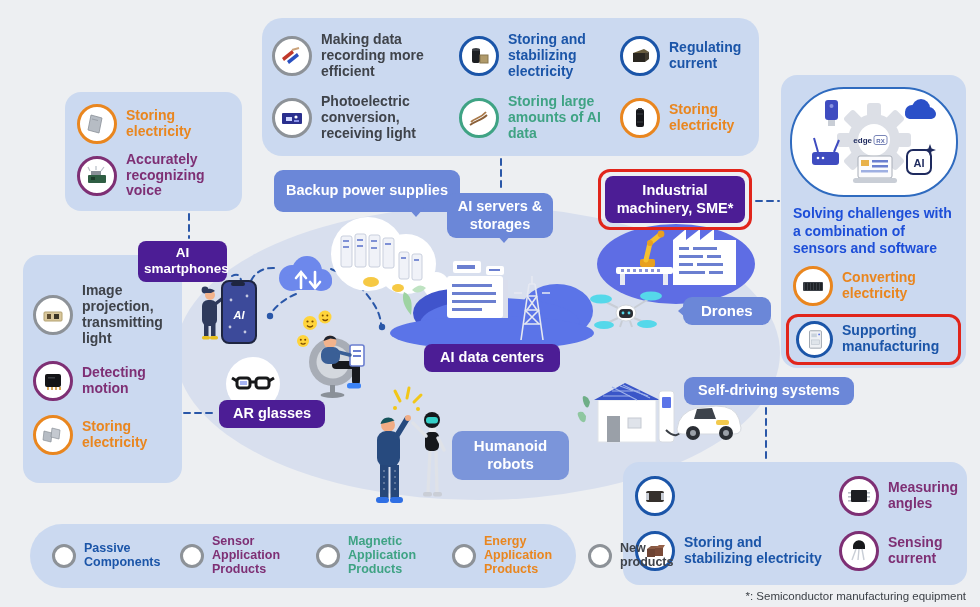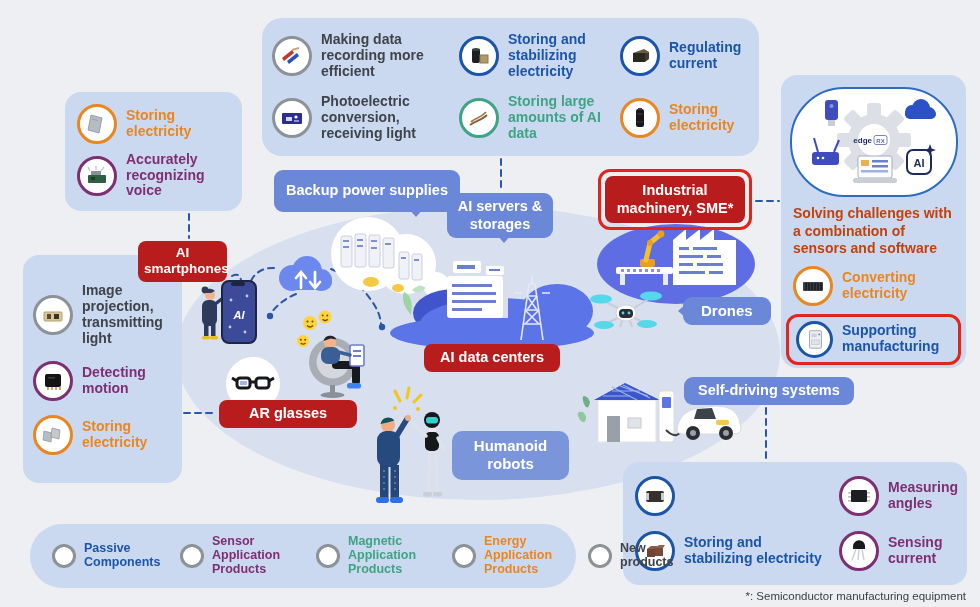--- a/index.html
+++ b/index.html
@@ -22,31 +22,31 @@
   .icon.sm{width:37px;height:37px;}
   .txt{font-size:14px;font-weight:600;line-height:1.13;color:#3f434a;}
   .c-passive{border-color:#1b55a8}.t-passive{color:#1b55a8}
   .c-sensor{border-color:#7e2f74}.t-sensor{color:#7e2f74}
   .c-magnetic{border-color:#3fa384}.t-magnetic{color:#3fa384}
   .c-energy{border-color:#e9861f}.t-energy{color:#e9861f}
   .c-new{border-color:#8d9298}.t-new{color:#3f434a}
   
   .tag{position:absolute;color:#fff;font-weight:600;font-size:14.5px;text-align:center;border-radius:8px;
     padding:12px 12px;line-height:1.22;z-index:3;box-sizing:border-box;}
-  .tag.navy{background:#b91c1c}
+  .tag.navy{background:#4c1d95}
   .tag.blue{background:#6b87d8;border-radius:9px}
   .tail-down::after{content:"";position:absolute;bottom:-13px;border:8px solid transparent;border-top:9px solid #6b87d8;}
   .tail-left::before{content:"";position:absolute;left:-12px;top:50%;transform:translateY(-50%);
     border:7px solid transparent;border-right:8px solid #6b87d8;}
   .red-wrap{position:absolute;left:598px;top:169px;border:3px solid #e1251b;border-radius:12px;padding:4px;z-index:3;background:transparent;}
   .red-wrap .tag{position:static;display:block;width:140px;}
   
   .illus{width:164px;height:106px;margin:2px auto 8px;background:#fff;border:2px solid #2f6bbf;border-radius:54px;
     display:flex;align-items:center;justify-content:center;}
-  .caption{margin:2px 12px 8px;font-size:14px;font-weight:600;line-height:1.25;color:#c2410c;}
+  .caption{margin:2px 12px 8px;font-size:14px;font-weight:600;line-height:1.25;color:#1d4ed8;}
   .pr-item{margin:4px 12px 0;}
   .hl{border:3px solid #e1251b;border-radius:12px;margin:8px 5px 0;padding:4px 7px;}
   .hl .item{margin:0;}
   
   .leg{display:flex;align-items:center;gap:8px;}
   .ring{flex:0 0 auto;width:18px;height:18px;border-radius:50%;border:3.5px solid #8d9298;background:#fff;box-sizing:content-box;}
   .leg .txt{font-size:12.5px;line-height:1.1;}
   .lw1{width:72px}.lw2{width:80px}.lw3{width:80px}.lw4{width:80px}.lw5{width:60px}
   
   .footnote{position:absolute;right:14px;top:590px;font-size:11.5px;font-weight:500;color:#3a3f45;z-index:3;}
@@ -610,17 +610,17 @@
 
   <div class="tag navy" style="left:138px;top:241px;width:89px;font-size:13.5px;padding:4px 6px;" data-name="tag-ai-smartphones">AI smartphones</div>
   <div class="tag blue tail-down" style="left:274px;top:170px;--tx:76%;" data-name="tag-backup-power-supplies"><span data-name="tag-label">Backup power supplies</span><style>.tag[data-name="tag-backup-power-supplies"]::after{left:72%}</style></div>
   <div class="tag blue tail-down" style="left:447px;top:193px;width:106px;padding:5px 6px;" data-name="tag-ai-servers-storages"><span data-name="tag-label">AI servers &amp; storages</span><style>.tag[data-name="tag-ai-servers-storages"]::after{left:46%}</style></div>
   <div class="tag navy" style="left:424px;top:344px;padding:5px 16px;" data-name="tag-ai-data-centers">AI data centers</div>
   <div class="red-wrap" data-name="highlighted-industrial-machinery">
     <div class="tag navy" style="padding:6px 8px;" data-name="tag-industrial-machinery">Industrial machinery, SME*</div>
   </div>
   <div class="tag blue tail-left" style="left:683px;top:297px;padding:5px 18px;font-size:15px;" data-name="tag-drones">Drones</div>
   <div class="tag blue" style="left:684px;top:377px;padding:5px 14px;" data-name="tag-self-driving-systems">Self-driving systems</div>
-  <div class="tag navy" style="left:219px;top:400px;padding:5px 30px;" data-name="tag-ar-glasses">AR glasses</div>
+  <div class="tag navy" style="left:219px;top:400px;padding:5px 14px;" data-name="tag-ar-glasses">AR glasses</div>
   <div class="tag blue" style="left:452px;top:431px;width:117px;font-size:15px;padding:6px 8px;border-radius:10px;background:#7b95da;" data-name="tag-humanoid-robots">Humanoid robots</div>
 
   <div class="footnote" data-name="footnote">*: Semiconductor manufacturing equipment</div>
 </div>
 
 </body></html>

